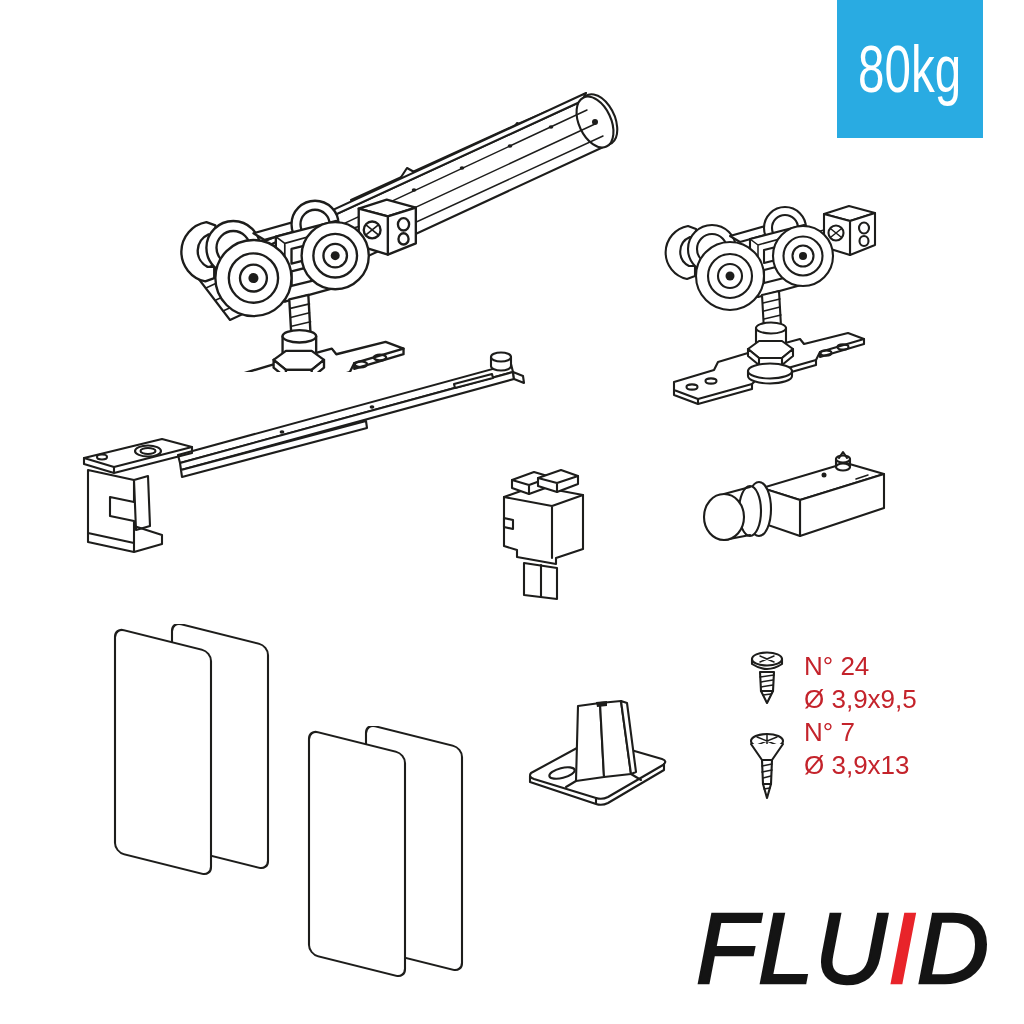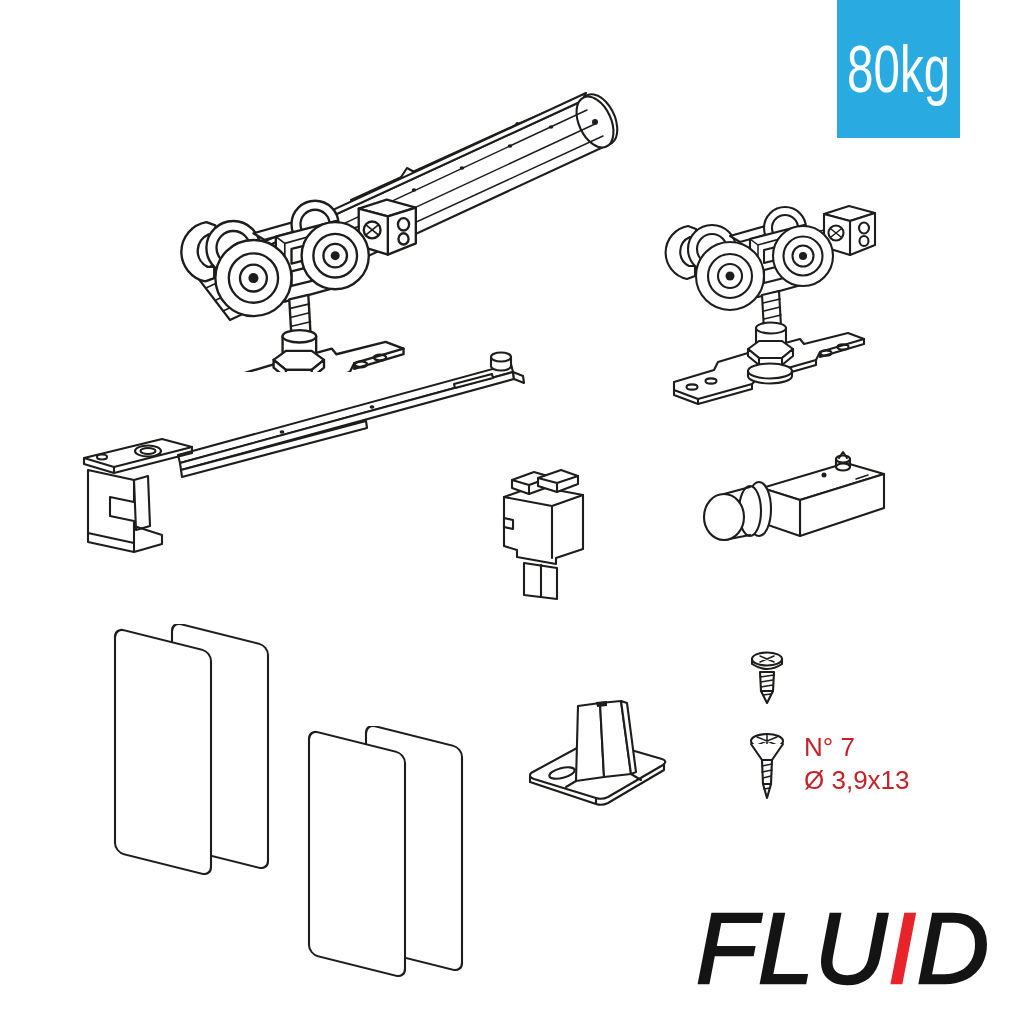--- a/index.html
+++ b/index.html
@@ -16,21 +16,21 @@
     font-family:"Liberation Sans",sans-serif;
   }
   .part{position:absolute;}
   
   svg .ln *{stroke:var(--line);stroke-width:2.1;fill:none;stroke-linejoin:round;stroke-linecap:round;}
   svg .ln .f{fill:#ffffff;}
   svg .ln .fd{fill:var(--line);stroke:none;}
   svg .ln .thin{stroke-width:1.5;}
   
   .badge{
-    position:absolute;left:837px;top:0;width:123px;height:138px;
+    position:absolute;left:837px;top:0;width:146px;height:138px;
     background:var(--badge-bg);color:var(--badge-fg);
     display:flex;align-items:center;justify-content:center;
   }
   .badge span{display:inline-block;font-size:66px;transform:scaleX(.72);letter-spacing:0;}
   
   .screw-label{
     position:absolute;display:flex;flex-direction:column;
     color:var(--label-red);font-size:26px;line-height:33px;font-weight:500;
   }
   
@@ -232,33 +232,37 @@
     <g class="ln">
       <path class="f" d="M8,9 L8,14 Q23,24 38,14 L38,9"></path>
       <ellipse class="f" cx="23" cy="9" rx="15" ry="6.5"></ellipse>
       <path class="thin" d="M16,6 L30,12 M30,6 L16,12"></path>
       <path class="f" d="M16,22 L30,22 L29,41 L17,41 Z"></path>
       <path class="thin" d="M16,27 L30,25 M17,32 L29,30 M17,37 L29,35"></path>
       <path class="f" d="M17,41 L29,41 L23,53 Z"></path>
       <path class="thin" d="M19,45 L27,44"></path>
     </g>
   </svg>
+  <div class="screw-label" style="left:804px;top:650px">
+    <span>N° 24</span>
+    <span>Ø 3,9x9,5</span>
+  </div>
 
   <svg class="part" style="left:744px;top:732px" width="46" height="70" viewBox="0 0 46 70">
     <g class="ln">
       <ellipse class="f" cx="23" cy="9" rx="16" ry="7"></ellipse>
       <path class="thin" d="M13,5 L33,13 M33,5 L13,13 M23,2 L23,16"></path>
       <path class="f" d="M7,12 L18,28 L28,28 L39,12"></path>
       <path class="f" d="M18,28 L28,28 L27,52 L19,52 Z"></path>
       <path class="thin" d="M18,34 L28,32 M18,40 L28,38 M19,46 L27,44"></path>
       <path class="f" d="M19,52 L27,52 L23,66 Z"></path>
       <path class="thin" d="M20,57 L26,56"></path>
     </g>
   </svg>
-  <div class="screw-label" style="left:804px;top:731px">
+  <div class="screw-label" style="left:804px;top:716px">
     <span>N° 7</span>
     <span>Ø 3,9x13</span>
   </div>
 
   <div class="badge">
     <span>80kg</span>
   </div>
 
   <div class="logo">
     <span>FLU</span><span class="logo-red">I</span><span>D</span>

